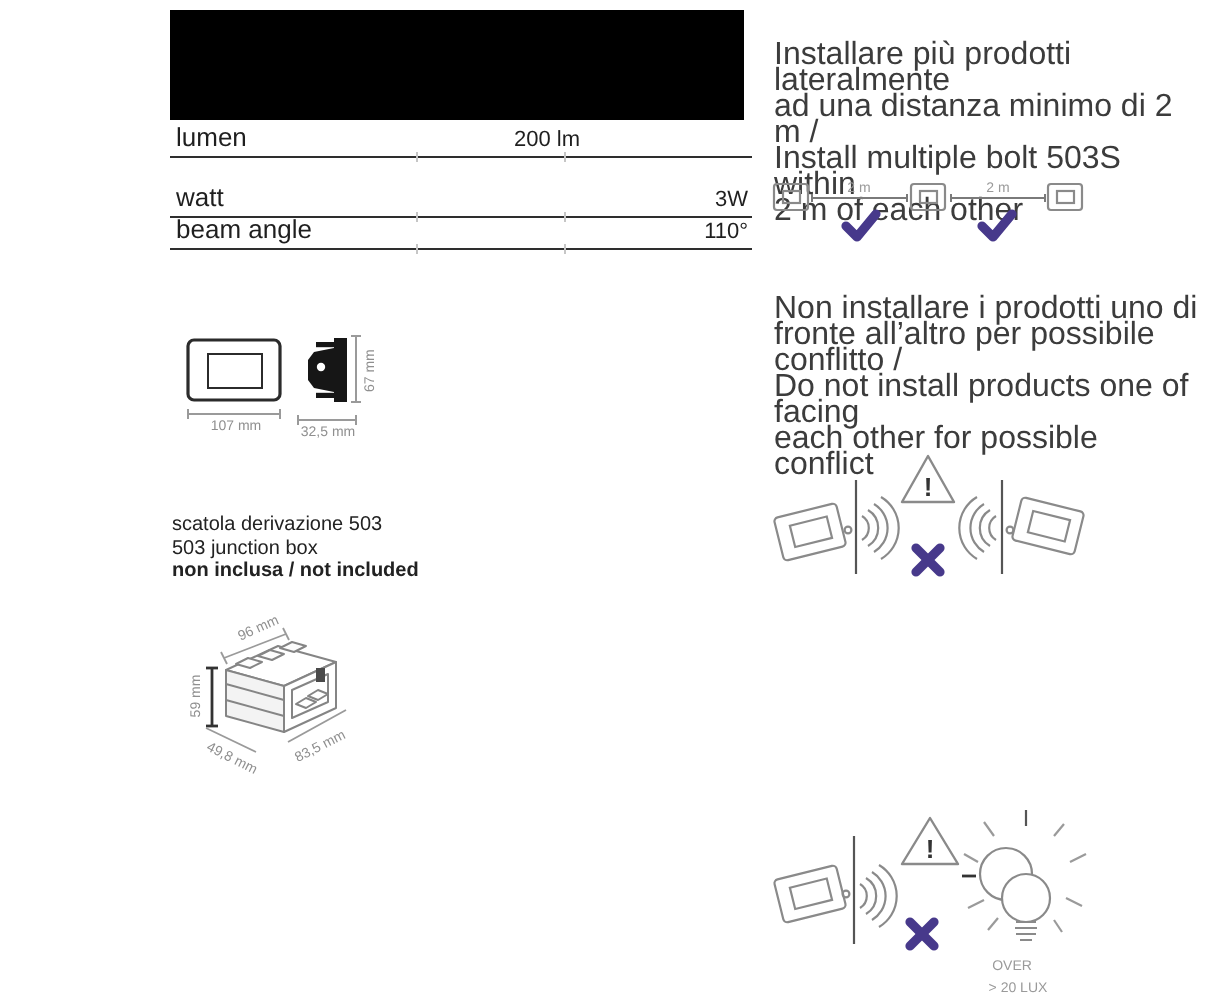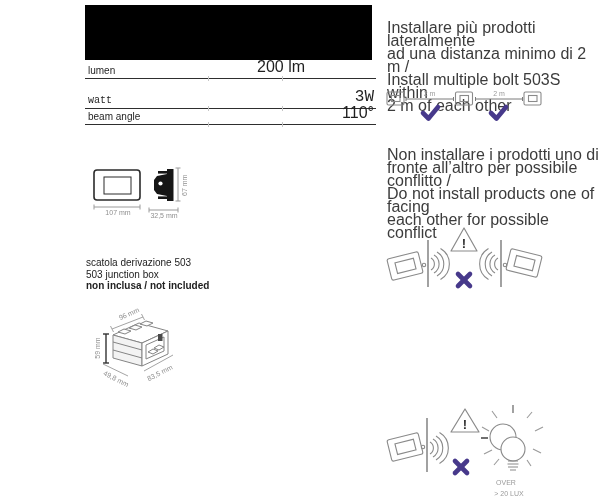--- a/index.html
+++ b/index.html
@@ -4,24 +4,24 @@
 <style>
   html,body{margin:0;padding:0;background:#fff;}
   .page{position:relative;width:603px;height:501px;background:#ffffff;overflow:hidden;
         font-family:"Liberation Sans", sans-serif;color:#2b2b2b;}
   
   .photo{position:absolute;left:85px;top:5px;width:287px;height:55px;background:#000;}
   
   .spec-table{position:absolute;left:85px;top:60px;width:291px;height:66px;}
   .spec-row{position:absolute;left:0;width:291px;border-bottom:1.2px solid #2e2e2e;}
   .row1{top:2px;height:16px;}
-  .row2{top:33px;height:15px;font-family:Liberation Mono, monospace;}
+  .row2{top:33px;height:15px;}
   .row3{top:49px;height:15px;}
-  .spec-label{position:absolute;left:3px;bottom:2px;font-size:10px;color:#1f1f1f;}
-  .spec-value{position:absolute;bottom:2px;font-size:16px;color:#1f1f1f;}
+  .spec-label{position:absolute;left:3px;bottom:2px;font-size:13px;color:#1f1f1f;}
+  .spec-value{position:absolute;bottom:2px;font-size:11px;color:#1f1f1f;}
   .v-mid{left:172px;}
   .v-right{right:2px;}
   .tick{position:absolute;bottom:-3px;width:1px;height:5px;background:#c6c6c6;}
   .t1{left:123px;} .t2{left:197px;}
   
   .jbox-text{position:absolute;left:86px;top:257px;font-size:10px;line-height:11.5px;color:#222;}
   .jbox-text .bold{font-weight:700;}
   
   .instr{position:absolute;left:387px;width:214px;font-size:16px;line-height:13px;
          color:#3c3c3c;white-space:pre-line;}

